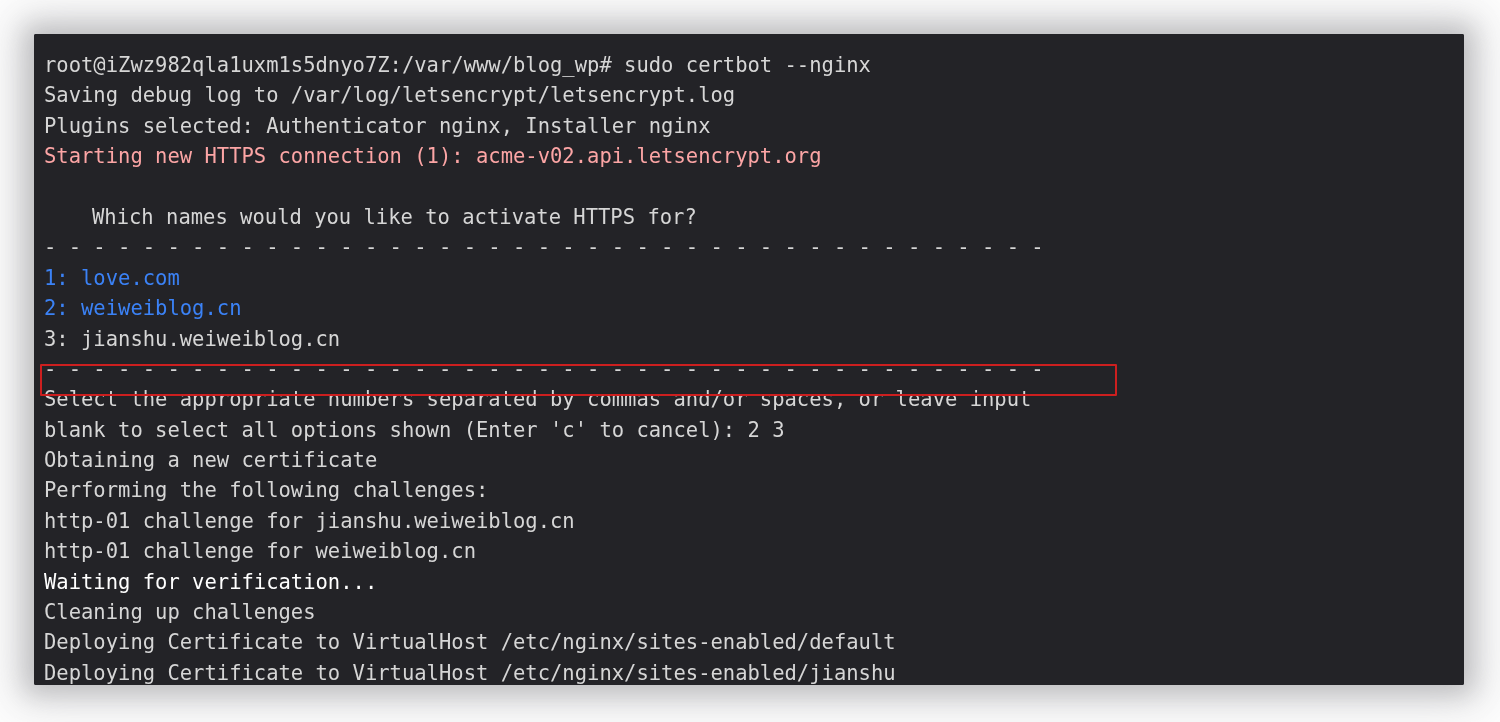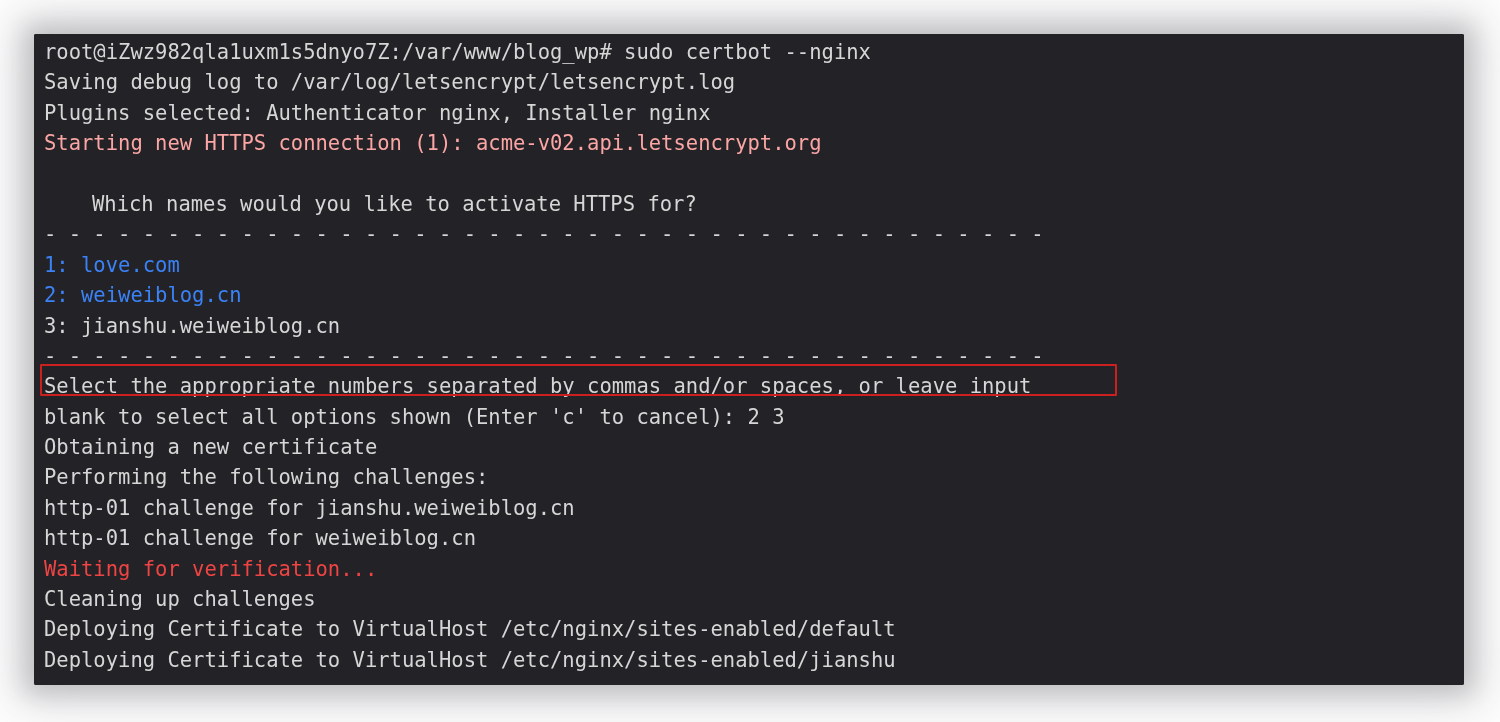--- a/index.html
+++ b/index.html
@@ -47,21 +47,21 @@
     border-radius: 2px;
     overflow: hidden;
   }
 
   #terminal-screen {
     position: absolute;
     left: 0;
     top: 0;
     right: 0;
     bottom: 0;
-    padding: 3px 0 0 10px;
+    padding: 16px 0 0 10px;
     box-sizing: border-box;
   }
 
   .term-line {
     height: 30.4px;
     line-height: 30.4px;
     font-size: 20.5px;
     letter-spacing: 0px;
     color: #d6d6d6;
     white-space: pre;
@@ -105,21 +105,21 @@
     <div class="term-line" style="color: #3b82f6;">1: love.com</div>
     <div class="term-line" style="color: #3b82f6;">2: weiweiblog.cn</div>
     <div class="term-line" style="color: rgb(214, 214, 214);">3: jianshu.weiweiblog.cn</div>
     <div class="term-line" style="color: rgb(214, 214, 214);">- - - - - - - - - - - - - - - - - - - - - - - - - - - - - - - - - - - - - - - - -</div>
     <div class="term-line" style="color: rgb(214, 214, 214);">Select the appropriate numbers separated by commas and/or spaces, or leave input</div>
     <div class="term-line" style="color: rgb(214, 214, 214);">blank to select all options shown (Enter 'c' to cancel): 2 3</div>
     <div class="term-line" style="color: rgb(214, 214, 214);">Obtaining a new certificate</div>
     <div class="term-line" style="color: rgb(214, 214, 214);">Performing the following challenges:</div>
     <div class="term-line" style="color: rgb(214, 214, 214);">http-01 challenge for jianshu.weiweiblog.cn</div>
     <div class="term-line" style="color: rgb(214, 214, 214);">http-01 challenge for weiweiblog.cn</div>
-    <div class="term-line" style="color: #ef4444;">Waiting for verification...</div>
+    <div class="term-line" style="color: #ffffff;">Waiting for verification...</div>
     <div class="term-line" style="color: rgb(214, 214, 214);">Cleaning up challenges</div>
     <div class="term-line" style="color: rgb(214, 214, 214);">Deploying Certificate to VirtualHost /etc/nginx/sites-enabled/default</div>
     <div class="term-line" style="color: rgb(214, 214, 214);">Deploying Certificate to VirtualHost /etc/nginx/sites-enabled/jianshu</div>
 
   </div>
 </div>
 
 <div id="highlight-box" style="border-color: rgb(204, 31, 31);"></div>
 
 </body></html>

